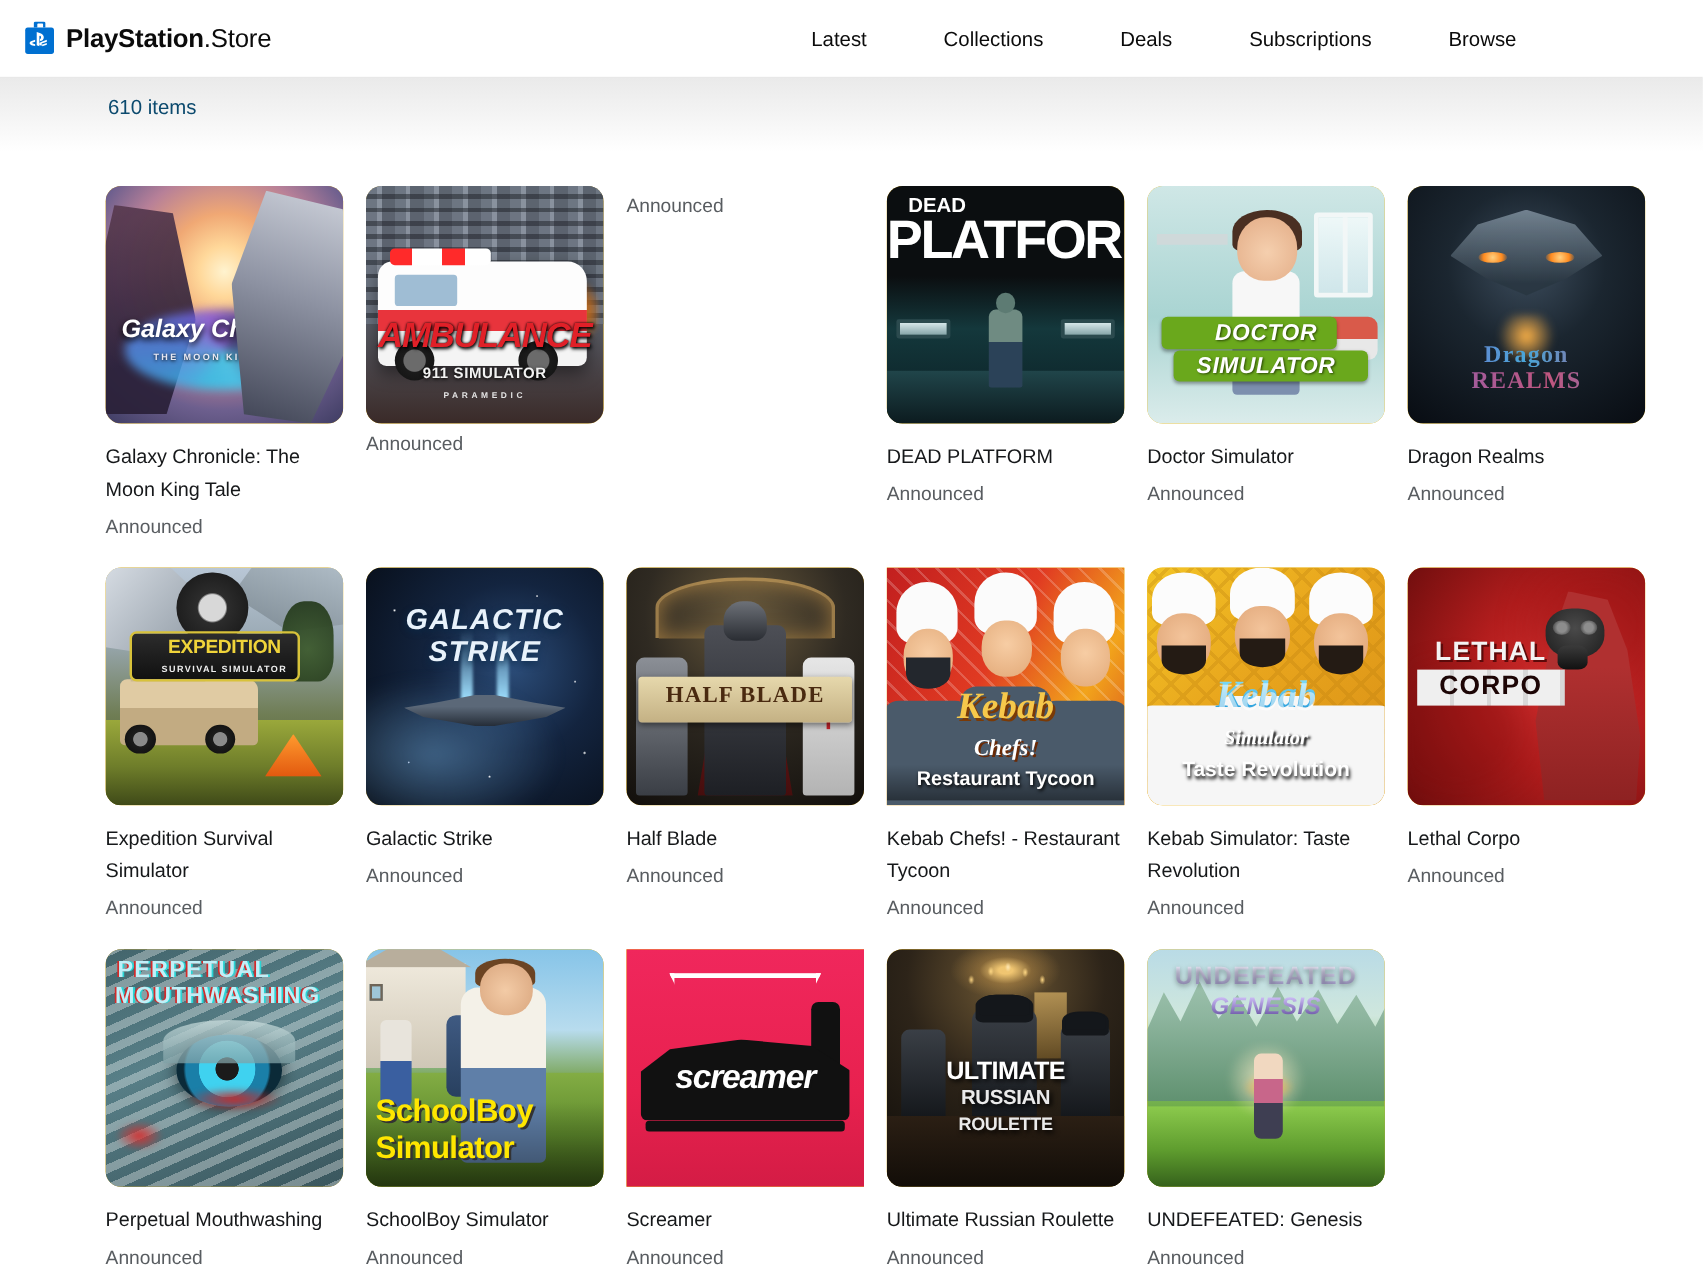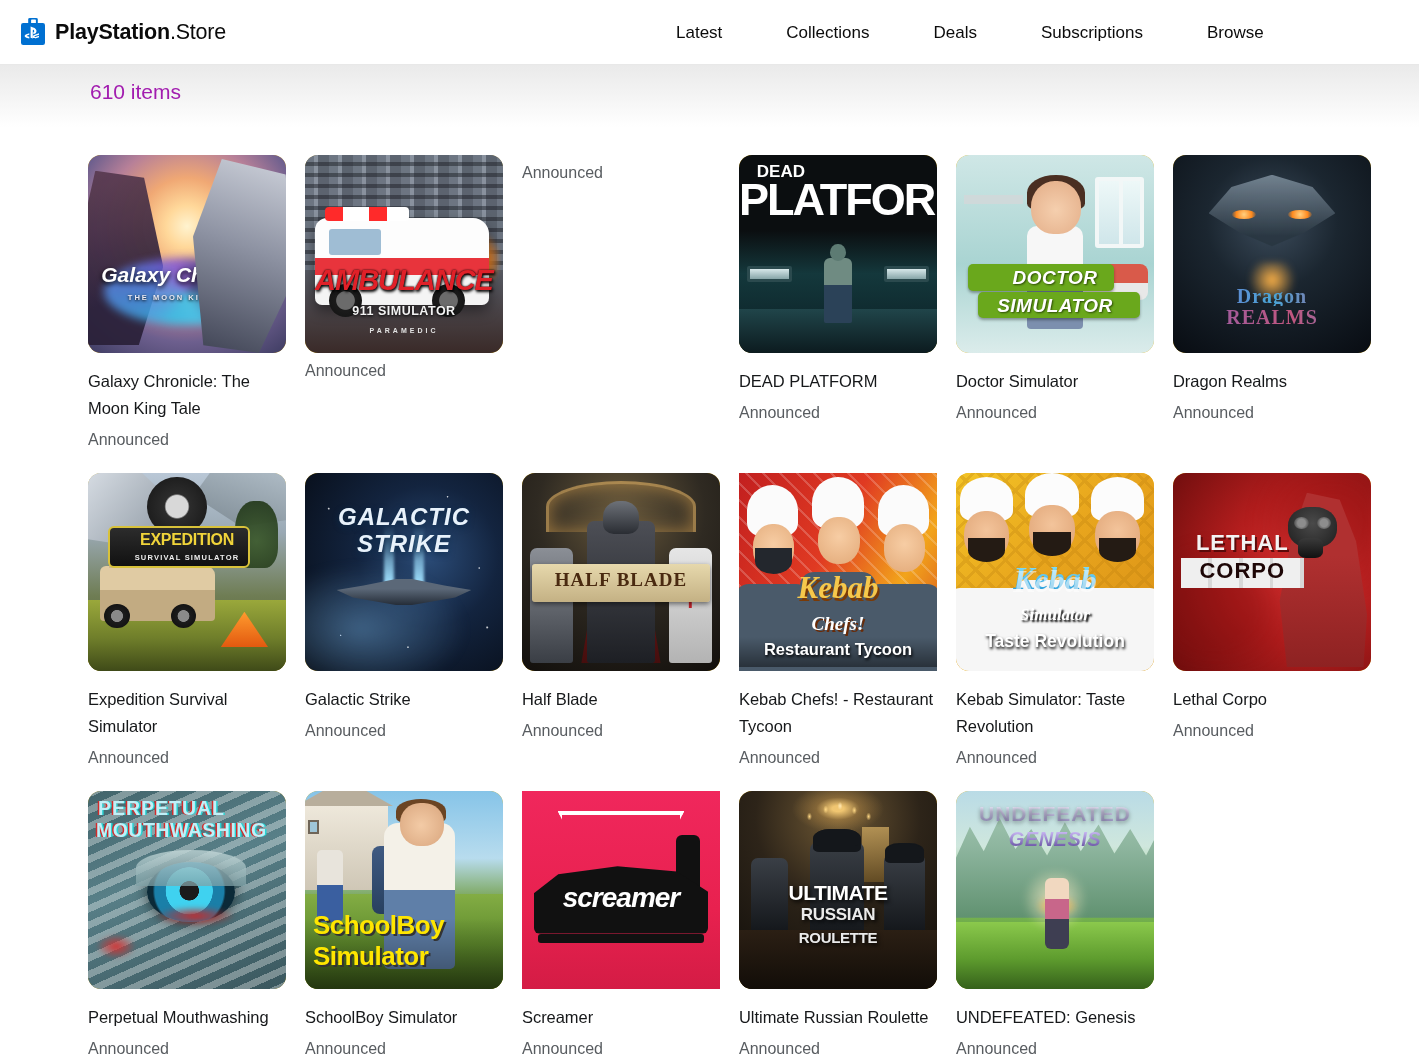--- a/index.html
+++ b/index.html
@@ -61,22 +61,22 @@
   }
 
   
   .content {
     position: relative;
     z-index: 2;
   }
   .item-count {
     position: absolute;
     left: 90px; top: 15px;
-    font-size: 21px;
-    color: #a21caf;
+    font-size: 17px;
+    color: #0c4a6e;
     white-space: nowrap;
   }
 
   .grid {
     position: absolute;
     left: 88px; top: 90px;
     width: 1290px;
     display: grid;
     grid-template-columns: repeat(6, 198px);
     column-gap: 19px;

